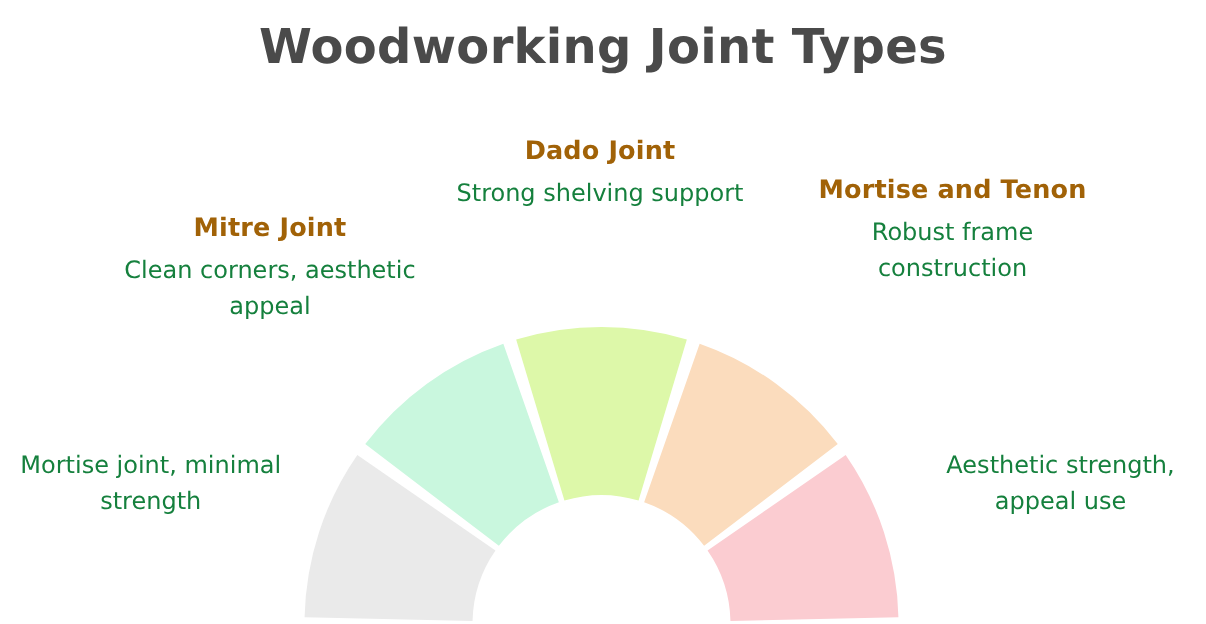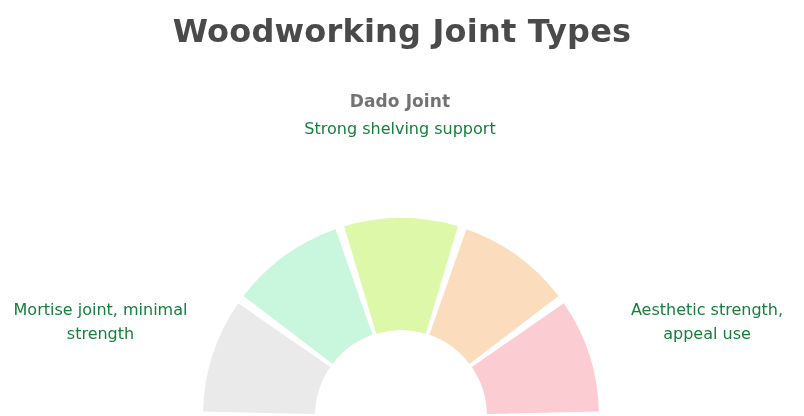--- a/index.html
+++ b/index.html
@@ -44,21 +44,21 @@
   .label-group {
     position: absolute;
     text-align: center;
     color: #4a4a4a;
   }
   .label-title {
     font-family: "DejaVu Sans", sans-serif;
     font-size: 17px;
     font-weight: bold;
     line-height: 23px;
-    color: #737373;
+    color: #a16207;
     letter-spacing: 0.1px;
   }
   .label-desc {
     font-family: "DejaVu Sans", sans-serif;
     font-size: 16px;
     font-weight: normal;
     line-height: 24px;
     color: #15803d;
     margin-top: 4px;
   }
@@ -83,24 +83,32 @@
         <path d="M 344.102617069757 226.35114602062765 A 198 198 0 0 1 457.897382930243 226.35114602062765 L 425.71300470707524 333.6272654433029 A 86 86 0 0 0 376.28699529292476 333.6272654433029 Z" fill="#ddf8a9" stroke="none"></path>
         <path d="M 466.44184975721816 229.12741158652057 A 198 198 0 0 1 558.5037492092694 296.0142967473892 L 469.410719353521 363.88499757714885 A 86 86 0 0 0 429.42423777333715 334.8331181638423 Z" fill="#fbdcbd" stroke="none"></path>
         <path d="M 563.784520124086 303.28265436069285 A 198 198 0 0 1 598.9490366458942 411.5079079525893 L 486.9778644017521 414.0488893127408 A 86 86 0 0 0 471.70438752864345 367.0419609849474 Z" fill="#fbccd1" stroke="none"></path>
       </g>
   </svg>
 
   <div class="label-group" id="label-butt">
     <div class="label-desc">Mortise joint, minimal strength</div>
   </div>
 
+  <div class="label-group" id="label-mitre">
+    <div class="label-title">Mitre Joint</div>
+    <div class="label-desc">Clean corners, aesthetic appeal</div>
+  </div>
 
   <div class="label-group" id="label-dado">
     <div class="label-title">Dado Joint</div>
     <div class="label-desc">Strong shelving support</div>
   </div>
 
+  <div class="label-group" id="label-mortise">
+    <div class="label-title">Mortise and Tenon</div>
+    <div class="label-desc">Robust frame construction</div>
+  </div>
 
   <div class="label-group" id="label-dovetail">
     <div class="label-desc">Aesthetic strength, appeal use</div>
   </div>
 
 </div>
 
 </body></html>

